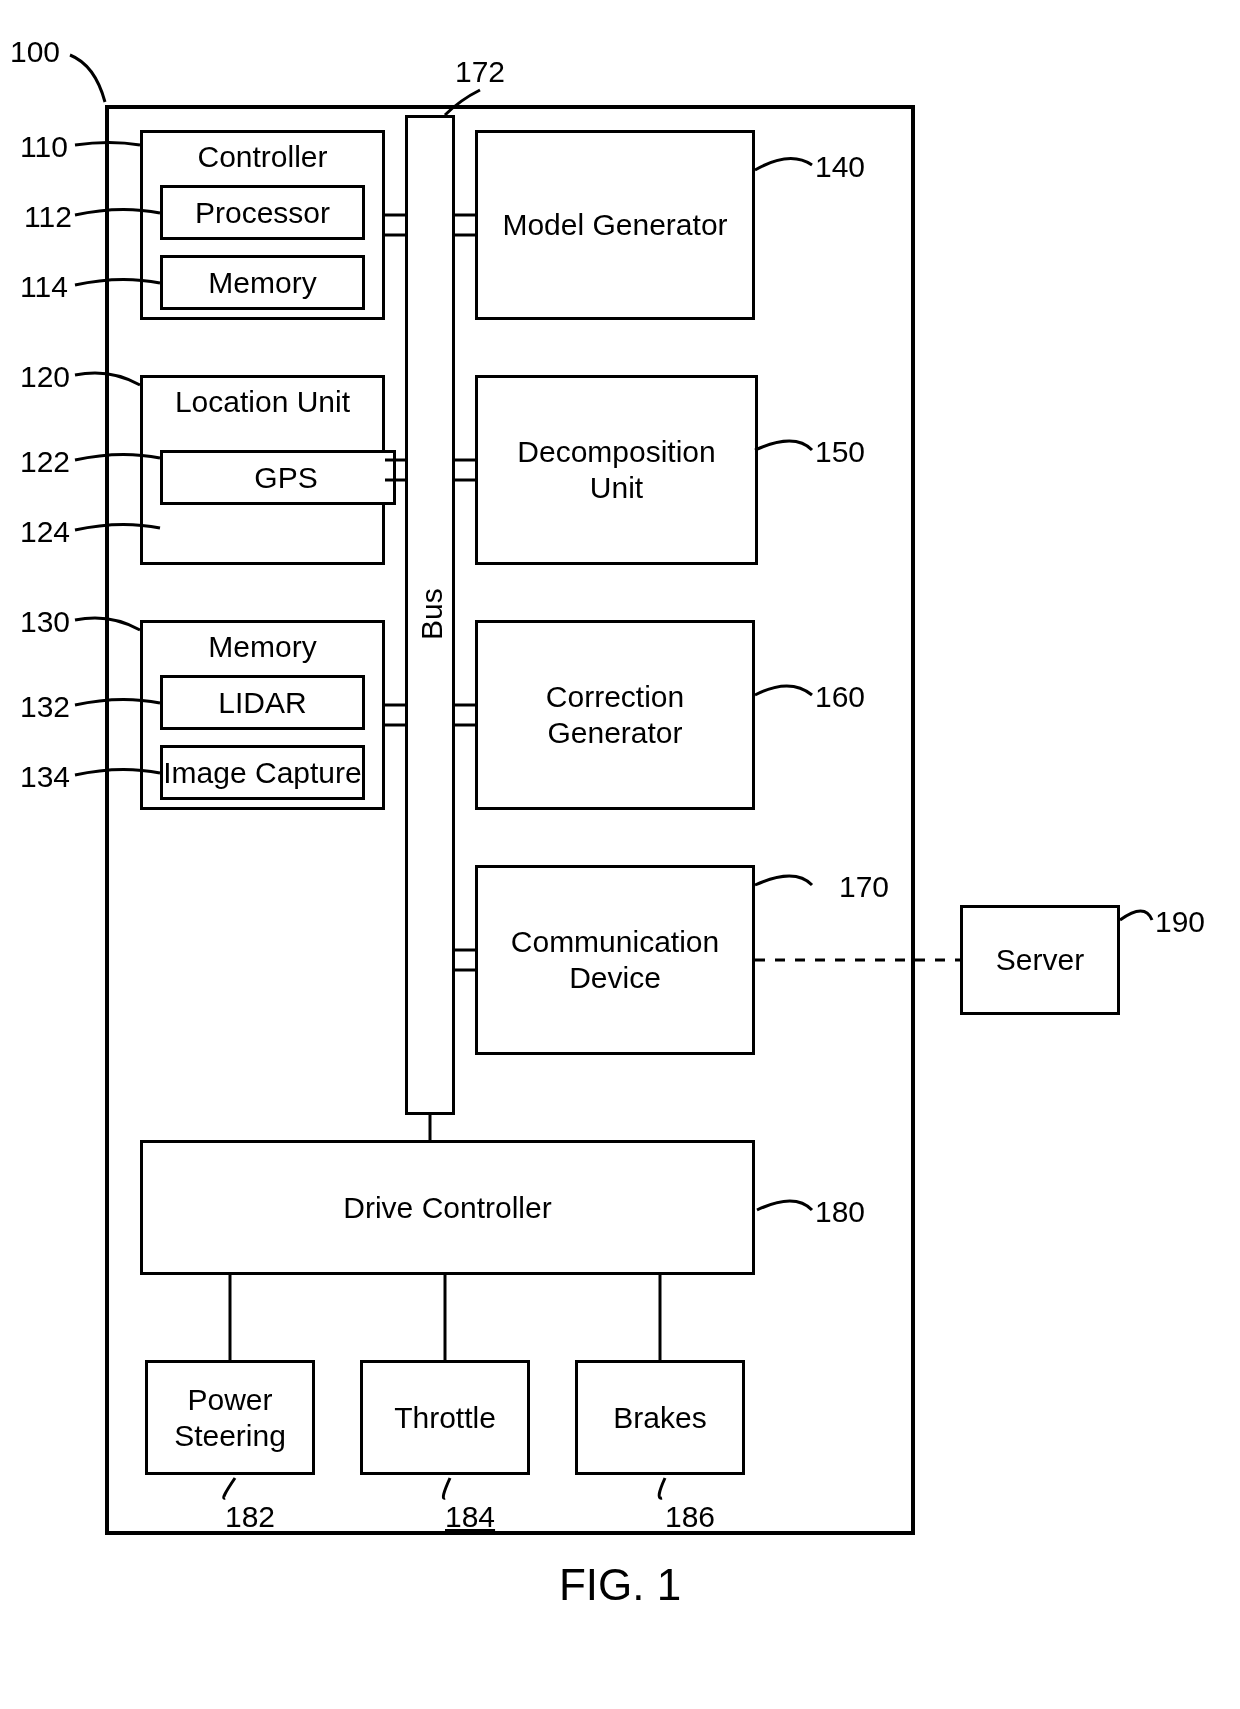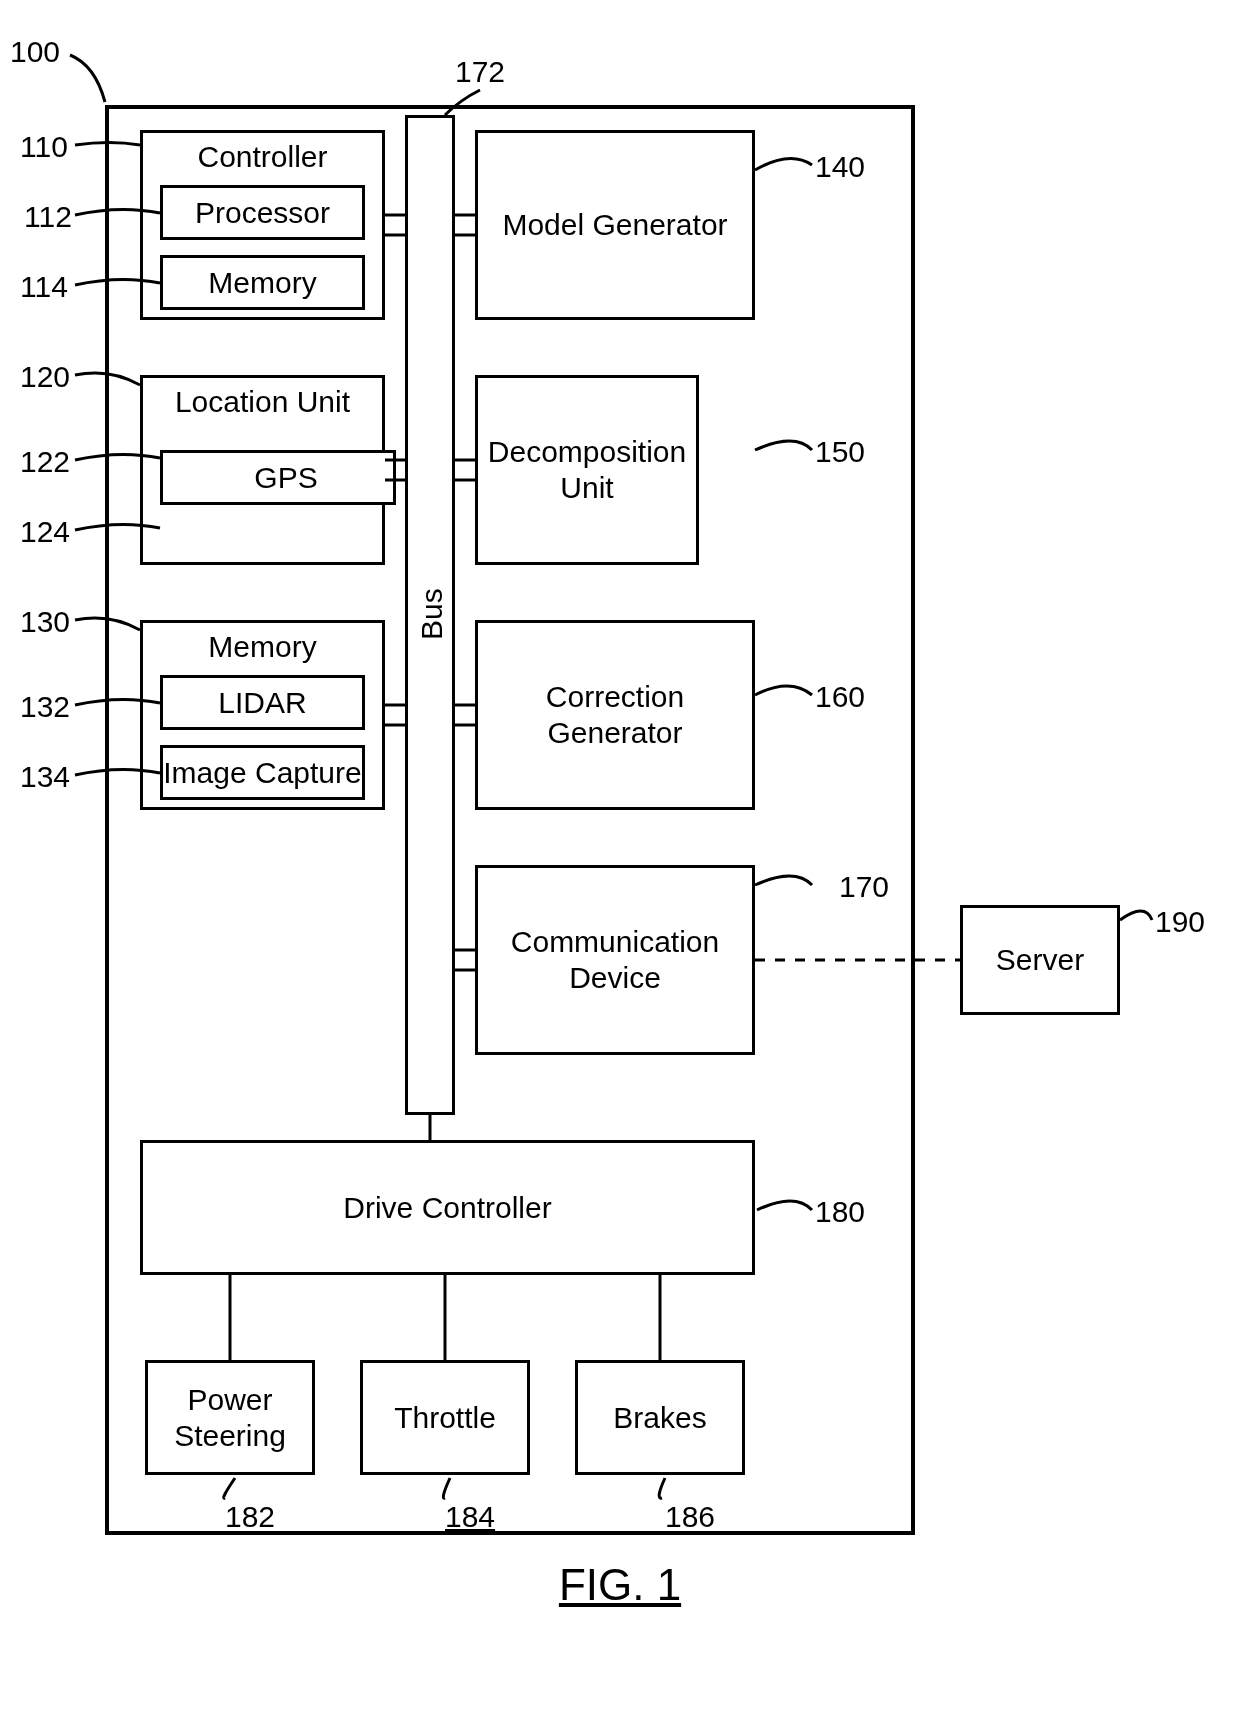--- a/index.html
+++ b/index.html
@@ -86,21 +86,21 @@
     <span>LIDAR</span>
   </div>
   <div class="box" style="left:160px; top:745px; width:205px; height:55px;">
     <span>Image Capture</span>
   </div>
 
   <div class="box" style="left:475px; top:130px; width:280px; height:190px;">
     <span>Model Generator</span>
   </div>
 
-  <div class="box" style="left:475px; top:375px; width:224px; height:190px; white-space:pre-line;">
+  <div class="box" style="left:475px; top:375px; width:283px; height:190px; white-space:pre-line;">
     <span>Decomposition
 Unit</span>
   </div>
 
   <div class="box" style="left:475px; top:620px; width:280px; height:190px; white-space:pre-line;">
     <span>Correction
 Generator</span>
   </div>
 
   <div class="box" style="left:475px; top:865px; width:280px; height:190px; white-space:pre-line;">
@@ -142,21 +142,21 @@
   <div class="label" style="left:815px; top:150px;">140</div>
   <div class="label" style="left:815px; top:435px;">150</div>
   <div class="label" style="left:815px; top:680px;">160</div>
   <div class="label" style="left:839px; top:870px;">170</div>
   <div class="label" style="left:1155px; top:905px;">190</div>
   <div class="label" style="left:815px; top:1195px;">180</div>
   <div class="label" style="left:225px; top:1500px;">182</div>
   <div class="label" style="left:445px; top:1500px;text-decoration:underline;">184</div>
   <div class="label" style="left:665px; top:1500px;">186</div>
 
-  <div class="fig" style="top:1560px;text-decoration:underline;">FIG. 1</div>
+  <div class="fig" style="top:1560px;">FIG. 1</div>
 
   <svg class="overlay" viewBox="0 0 1240 1709">
     <g stroke="#000" stroke-width="3" fill="none">
 
       <path d="M 70 55 Q 95 65 105 102"></path>
 
       <path d="M 75 145 Q 110 140 140 145"></path>
       <path d="M 75 215 Q 120 205 160 213"></path>
       <path d="M 75 285 Q 120 275 160 283"></path>
       <path d="M 75 375 Q 110 368 140 385"></path>

